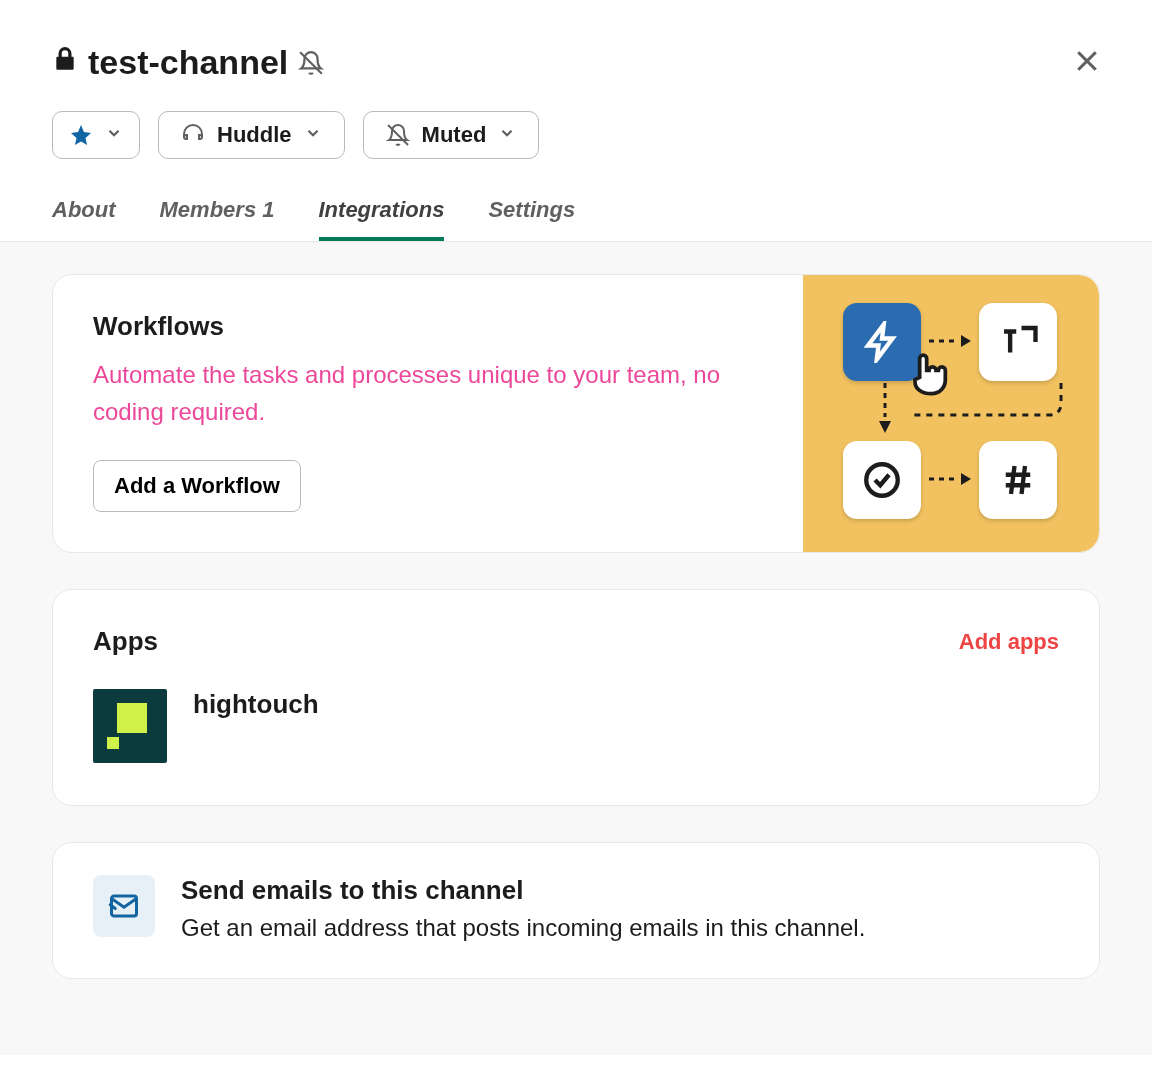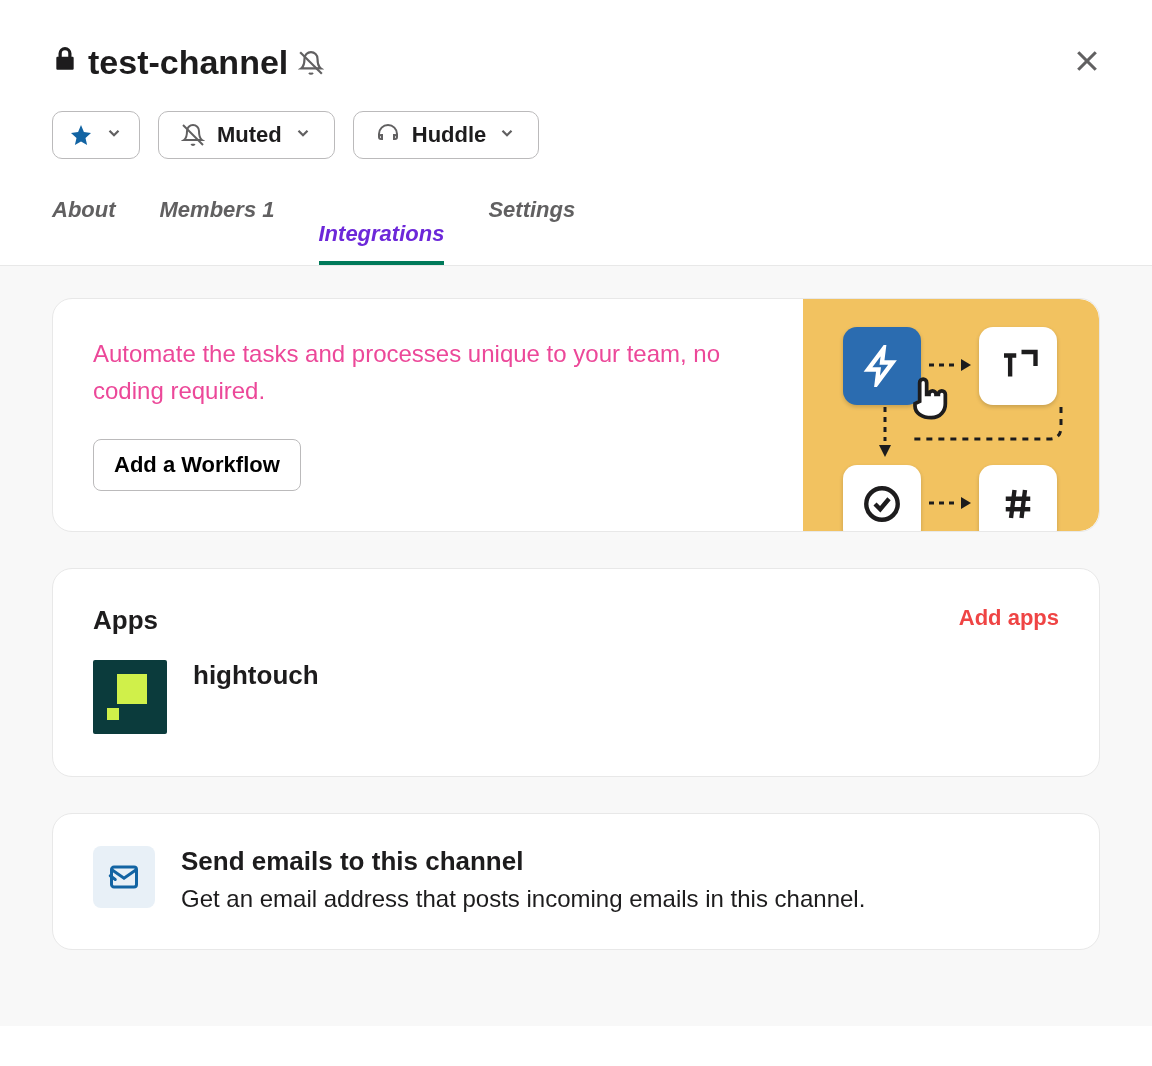--- a/index.html
+++ b/index.html
@@ -73,24 +73,23 @@
     .tab {
       font-size: 22px;
       font-weight: 600;
       color: #616061;
       padding-bottom: 14px;
       border-bottom: 4px solid transparent;
       cursor: pointer;
       font-style: italic;
     }
     .tab.active {
-      color: #6d28d9;
+      color: #404040;
       font-weight: 800;
       border-bottom-color: #007a5a;
-      margin-top: 24px;
     }
     .divider-full {
       border: none;
       border-top: 1px solid #e8e8e8;
       margin: 0;
     }
     .content {
       background: #f8f8f8;
       padding: 32px 52px 40px 52px;
     }
@@ -150,22 +149,22 @@
     }
     .illus-tile svg { width: 42px; height: 42px; }
     .tile-blue { background: #2b6cb0; }
     .tile-blue svg { stroke: #fff; fill: none; }
     .apps-card {
       padding: 36px 40px 42px 40px;
     }
     .apps-header {
       display: flex;
       justify-content: space-between;
-      align-items: flex-start;
-      margin-bottom: 24px;
+      align-items: center;
+      margin-bottom: 32px;
     }
     .add-apps-link {
       color: #ef4444;
       font-size: 22px;
       font-weight: 800;
       cursor: pointer;
     }
     .app-row {
       display: flex;
       gap: 26px;
@@ -260,35 +259,35 @@
     <button class="pill-btn star-btn">
       <svg class="lead" viewBox="0 0 24 24">
           <path d="M12 2l2.9 6.9L22 10l-5.5 5 1.6 7L12 18.5 5.9 22l1.6-7L2 10l7.1-1.1L12 2z"></path>
         </svg>
       <span class="chev"><svg viewBox="0 0 24 24" fill="none" stroke="currentColor" stroke-width="3">
             <polyline points="6 9 12 15 18 9"></polyline>
           </svg></span>
     </button>
     <button class="pill-btn">
       <svg class="lead" viewBox="0 0 24 24" fill="none" stroke="#616061" stroke-width="2">
-          <path d="M18 8a6 6 0 0 0-12 0c0 7-3 9-3 9h18s-3-2-3-9"></path>
-          <path d="M13.7 21a2 2 0 0 1-3.4 0"></path>
-          <line x1="2" y1="2" x2="22" y2="22"></line>
-        </svg>
-      <span>Muted</span>
+          <path d="M3 14v-3a9 9 0 0 1 18 0v3"></path>
+          <path d="M21 14a2 2 0 0 1-2 2h-1v-4h1a2 2 0 0 1 2 2zM3 14a2 2 0 0 0 2 2h1v-4H5a2 2 0 0 0-2 2z"></path>
+        </svg>
+      <span>Huddle</span>
       <span class="chev"><svg viewBox="0 0 24 24" fill="none" stroke="currentColor" stroke-width="3">
             <polyline points="6 9 12 15 18 9"></polyline>
           </svg></span>
     </button>
     <button class="pill-btn">
       <svg class="lead" viewBox="0 0 24 24" fill="none" stroke="#616061" stroke-width="2">
-          <path d="M3 14v-3a9 9 0 0 1 18 0v3"></path>
-          <path d="M21 14a2 2 0 0 1-2 2h-1v-4h1a2 2 0 0 1 2 2zM3 14a2 2 0 0 0 2 2h1v-4H5a2 2 0 0 0-2 2z"></path>
-        </svg>
-      <span>Huddle</span>
+          <path d="M18 8a6 6 0 0 0-12 0c0 7-3 9-3 9h18s-3-2-3-9"></path>
+          <path d="M13.7 21a2 2 0 0 1-3.4 0"></path>
+          <line x1="2" y1="2" x2="22" y2="22"></line>
+        </svg>
+      <span>Muted</span>
       <span class="chev"><svg viewBox="0 0 24 24" fill="none" stroke="currentColor" stroke-width="3">
             <polyline points="6 9 12 15 18 9"></polyline>
           </svg></span>
     </button>
   </div>
 
   <div class="tabs">
     <div class="tab">About</div>
     <div class="tab">
       <span>Members</span>
@@ -297,20 +296,21 @@
     <div class="tab active">Integrations</div>
     <div class="tab">Settings</div>
   </div>
 </div>
 <hr class="divider-full">
 
 <div class="content">
 
   <div class="card workflows-card">
     <div class="workflows-left">
+      <div class="card-title">Workflows</div>
       <div class="card-desc">Automate the tasks and processes unique to your team, no coding required.</div>
       <button class="outline-btn">Add a Workflow</button>
     </div>
     <div class="workflows-illus">
       <div class="illus-tile tile-blue" style="top:28px;left:40px">
         <svg viewBox="0 0 24 24" stroke-width="2.5">
             <path d="M13 2L4 14h6l-1 8 9-12h-6l1-8z"></path>
           </svg>
       </div>
       <div class="illus-tile" style="top:28px;left:176px">

